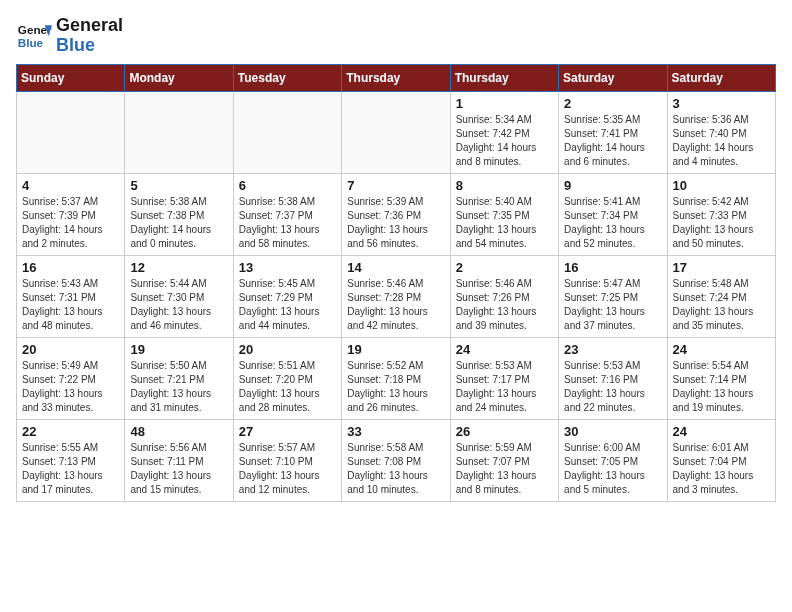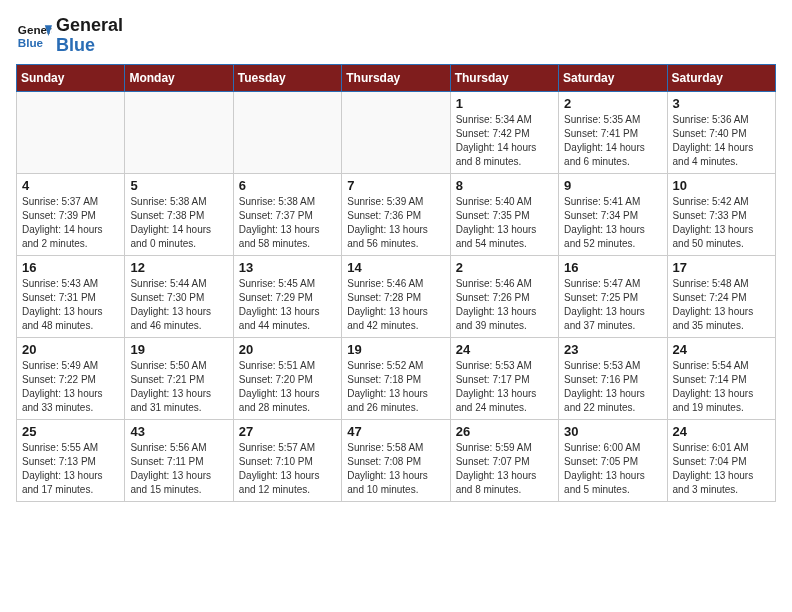--- a/index.html
+++ b/index.html
@@ -221,33 +221,33 @@
           <div class="day-num">23</div>
           <div class="day-info">Sunrise: 5:53 AM<br>Sunset: 7:16 PM<br>Daylight: 13 hours<br>and 22 minutes.</div>
         </td>
         <td>
           <div class="day-num">24</div>
           <div class="day-info">Sunrise: 5:54 AM<br>Sunset: 7:14 PM<br>Daylight: 13 hours<br>and 19 minutes.</div>
         </td>
       </tr>
       <tr>
         <td>
-          <div class="day-num">25</div>
+          <div class="day-num">22</div>
           <div class="day-info">Sunrise: 5:55 AM<br>Sunset: 7:13 PM<br>Daylight: 13 hours<br>and 17 minutes.</div>
         </td>
         <td>
-          <div class="day-num">43</div>
+          <div class="day-num">48</div>
           <div class="day-info">Sunrise: 5:56 AM<br>Sunset: 7:11 PM<br>Daylight: 13 hours<br>and 15 minutes.</div>
         </td>
         <td>
           <div class="day-num">27</div>
           <div class="day-info">Sunrise: 5:57 AM<br>Sunset: 7:10 PM<br>Daylight: 13 hours<br>and 12 minutes.</div>
         </td>
         <td>
-          <div class="day-num">47</div>
+          <div class="day-num">33</div>
           <div class="day-info">Sunrise: 5:58 AM<br>Sunset: 7:08 PM<br>Daylight: 13 hours<br>and 10 minutes.</div>
         </td>
         <td>
           <div class="day-num">26</div>
           <div class="day-info">Sunrise: 5:59 AM<br>Sunset: 7:07 PM<br>Daylight: 13 hours<br>and 8 minutes.</div>
         </td>
         <td>
           <div class="day-num">30</div>
           <div class="day-info">Sunrise: 6:00 AM<br>Sunset: 7:05 PM<br>Daylight: 13 hours<br>and 5 minutes.</div>
         </td>

